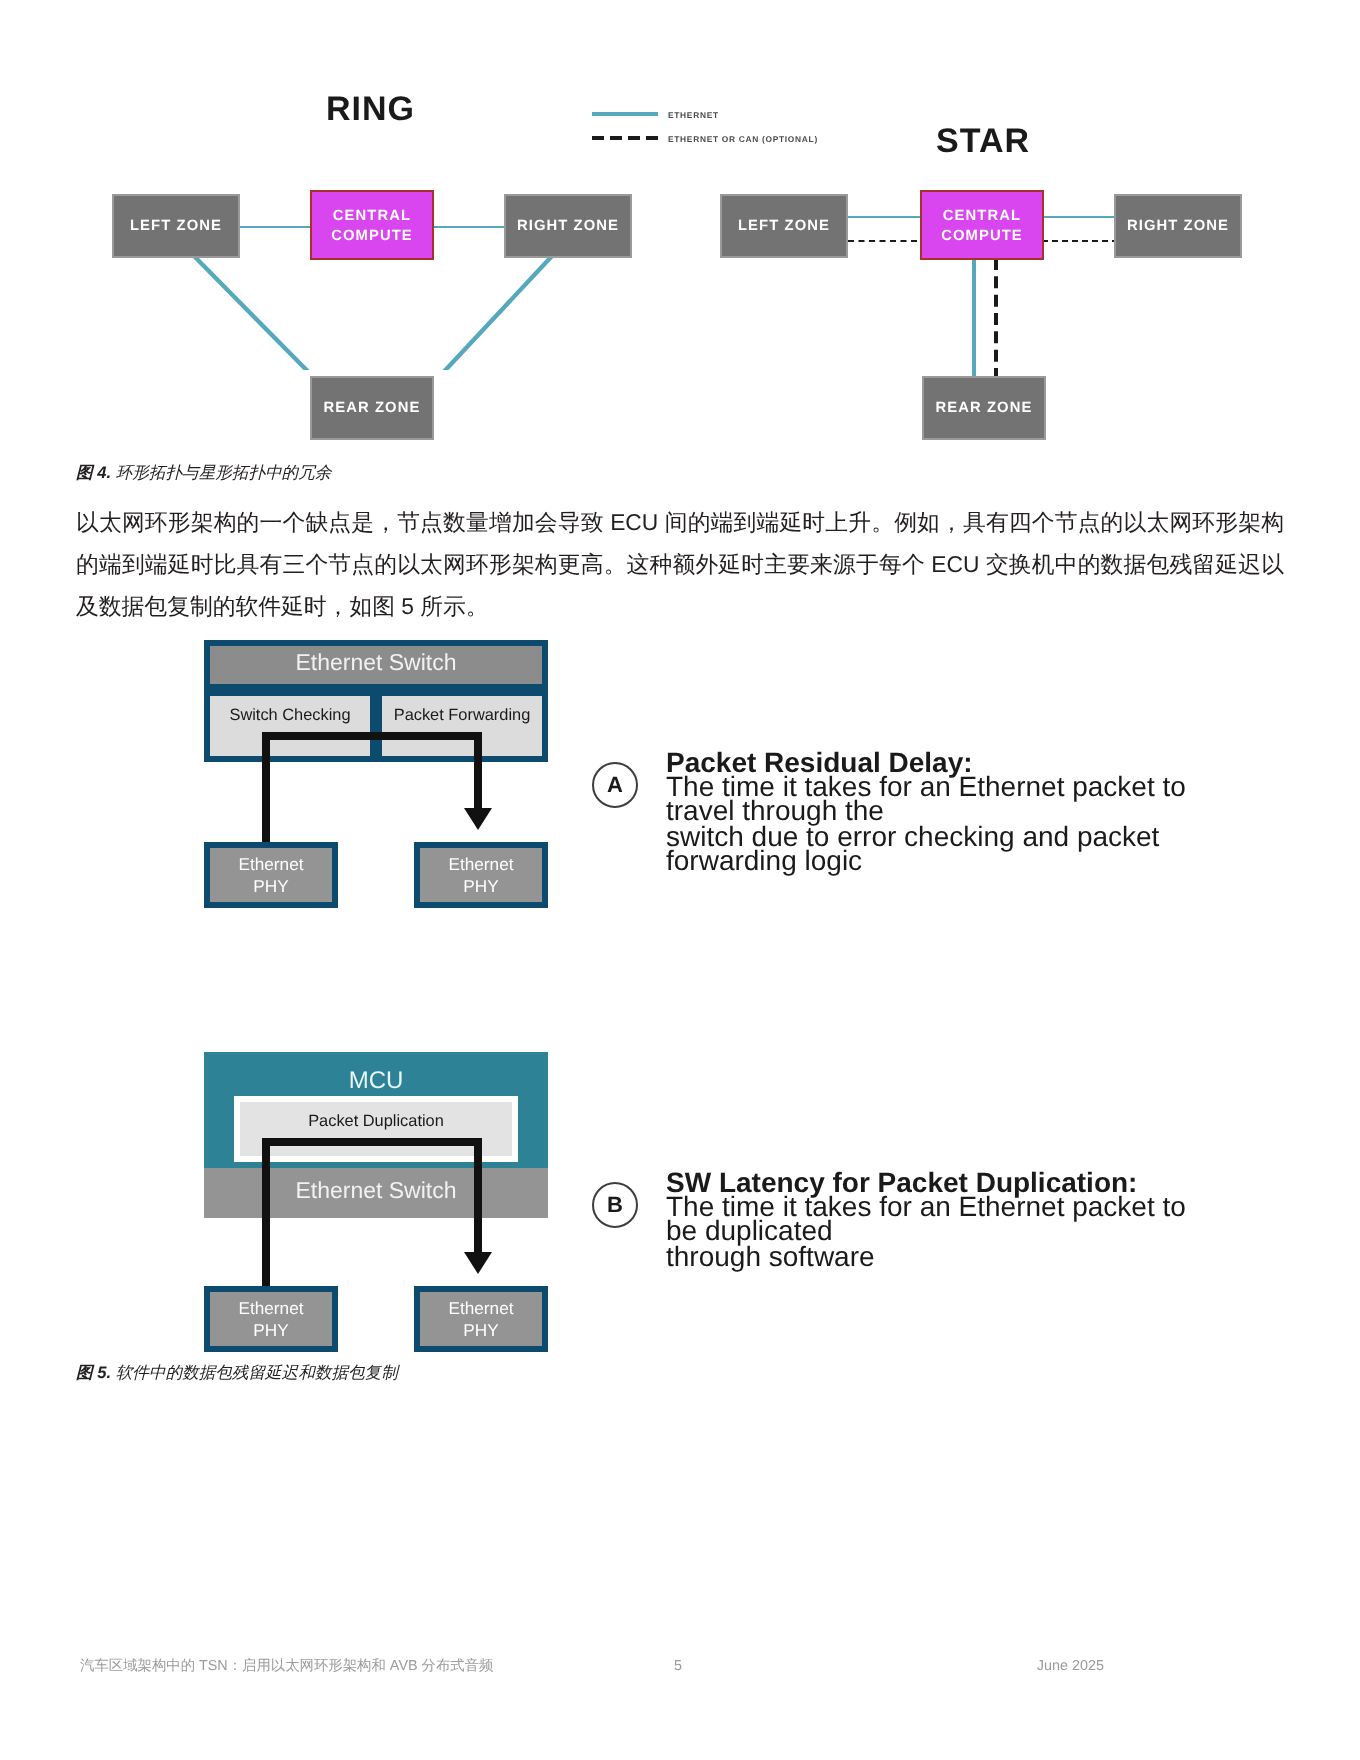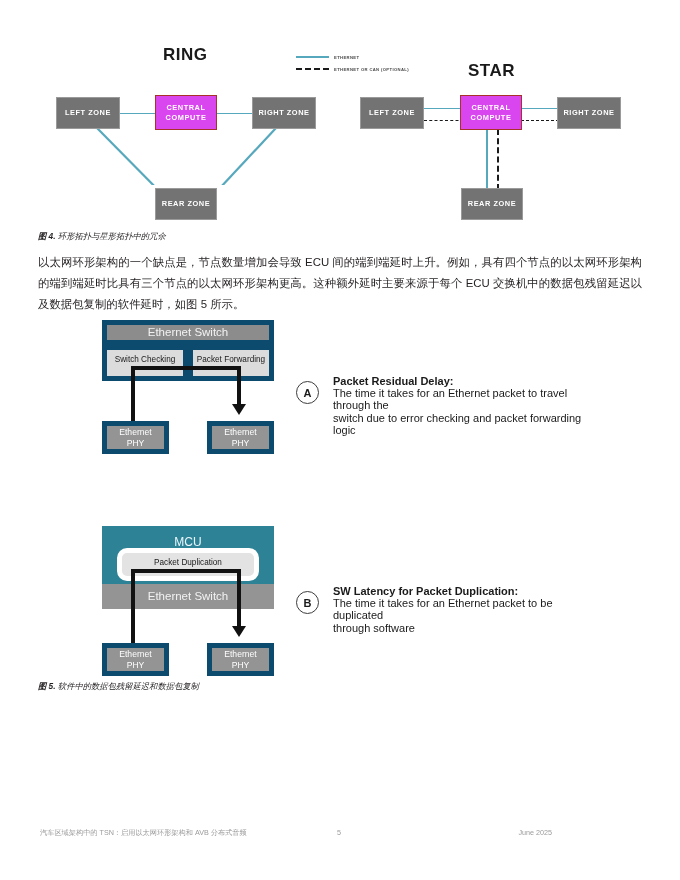--- a/index.html
+++ b/index.html
@@ -78,49 +78,49 @@
     color: #231f20;
     text-align: justify;
   }
 
   
   .dgm { position: absolute; }
   .blk {
     position: absolute;
     display: flex; align-items: center; justify-content: center;
     text-align: center;
-    border: 5px solid #0c4a6e;
+    border: 3px solid #0c4a6e;
     line-height: 1.25;
   }
   .blk.hdr       { background: #8c8c8c; color: #f2f2f2; font-size: 11.5px; }
   .blk.sub       { background: #dcdcdc; color: #1a1a1a; font-size: 8.2px; }
   .blk.phy       { background: #949494; color: #ffffff; font-size: 8.6px; }
   .blk.mcu       { background: #2e8296; color: #eaf6fa; font-size: 12px; border-color:#2e8296; }
-  .blk.dup       { background: #e3e3e3; color: #1a1a1a; font-size: 8.2px; border-color:#ffffff;border-radius:10px; }
+  .blk.dup       { background: #e3e3e3; color: #1a1a1a; font-size: 8.2px; border-color:#ffffff; }
   .blk.switchbar { background: #949494; color: #f2f2f2; font-size: 11.5px; border-color:#949494; }
 
   .wire { position: absolute; background: #111111; z-index: 6; }
   .arrowhead {
     position: absolute; width: 0; height: 0;
     border-left: 7px solid transparent;
     border-right: 7px solid transparent;
     border-top: 11px solid #111111;
     z-index: 6;
   }
 
   
   .annot { position: absolute; display: flex; align-items: flex-start; }
   .annot-badge {
     width: 23px; height: 23px; border-radius: 50%;
     border: 1.6px solid #3d3d3d;
     display: flex; align-items: center; justify-content: center;
     font-size: 11px; font-weight: bold; color: #1a1a1a;
     flex: none; margin-top: 6px;
   }
-  .annot-text { margin-left: 14px; font-size: 11px; line-height: 12.2px; color: #1a1a1a; }
+  .annot-text { margin-left: 14px; font-size: 14px; line-height: 12.2px; color: #1a1a1a; }
   .annot-text .t { font-weight: bold; display: block; }
 
   
   .footer { position: absolute; left: 0; top: 824px; width: 592px; height: 20px; }
   .footer div { position: absolute; font-size: 7.2px; color: #9b9b9b; white-space: nowrap; }
   #footer-left { left: 40px; top: 4px; }
   #footer-page { left: 337px; top: 4px; }
   #footer-date { right: 40px; top: 4px; }
 </style>
 </head>

